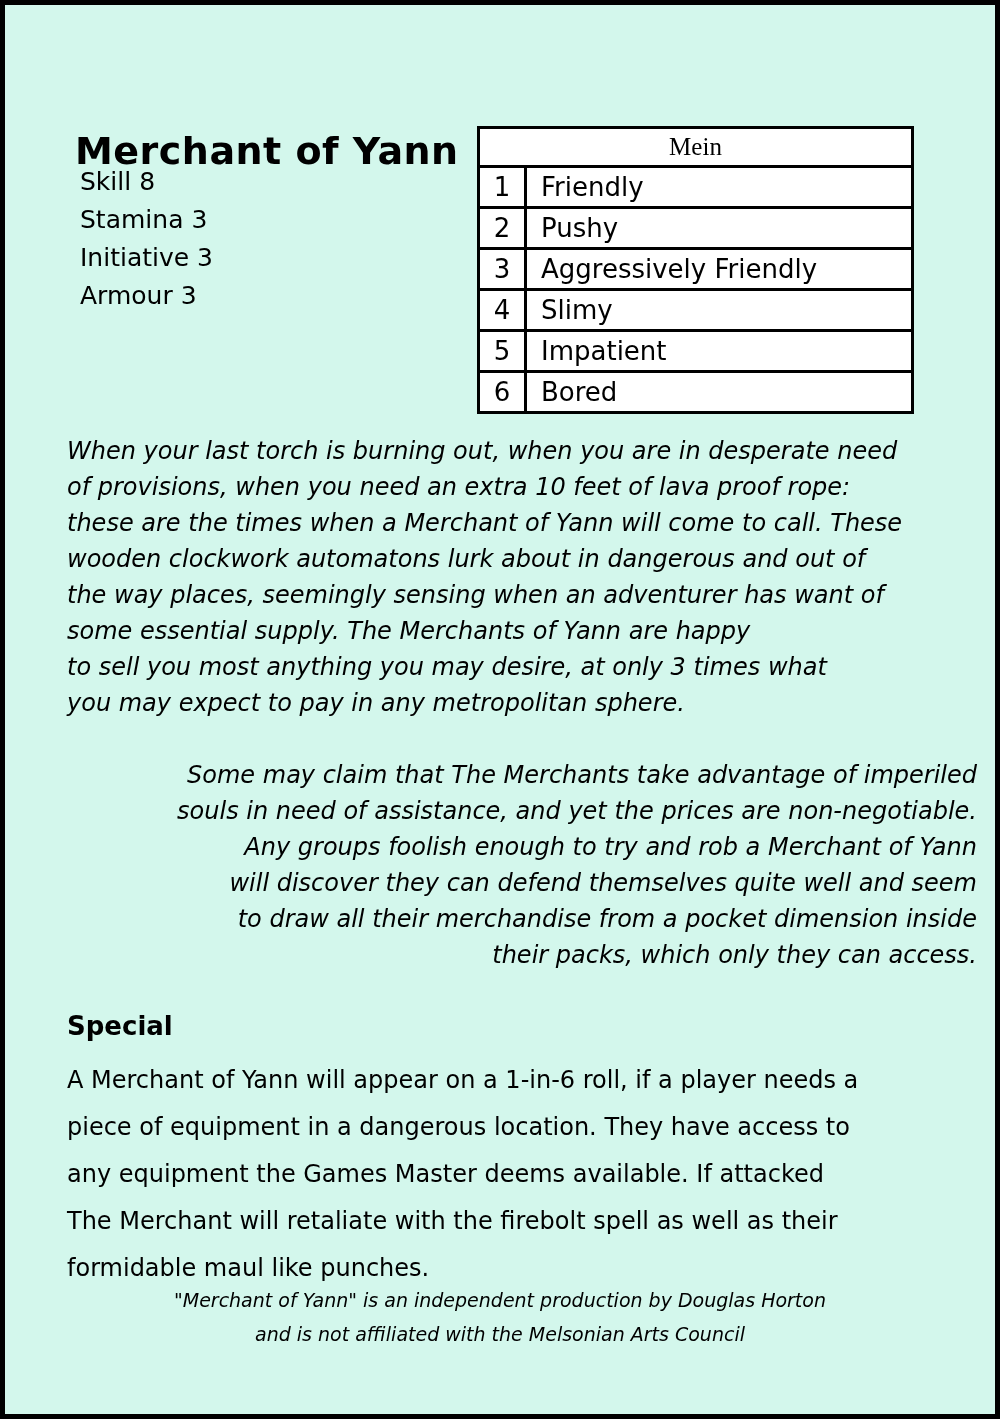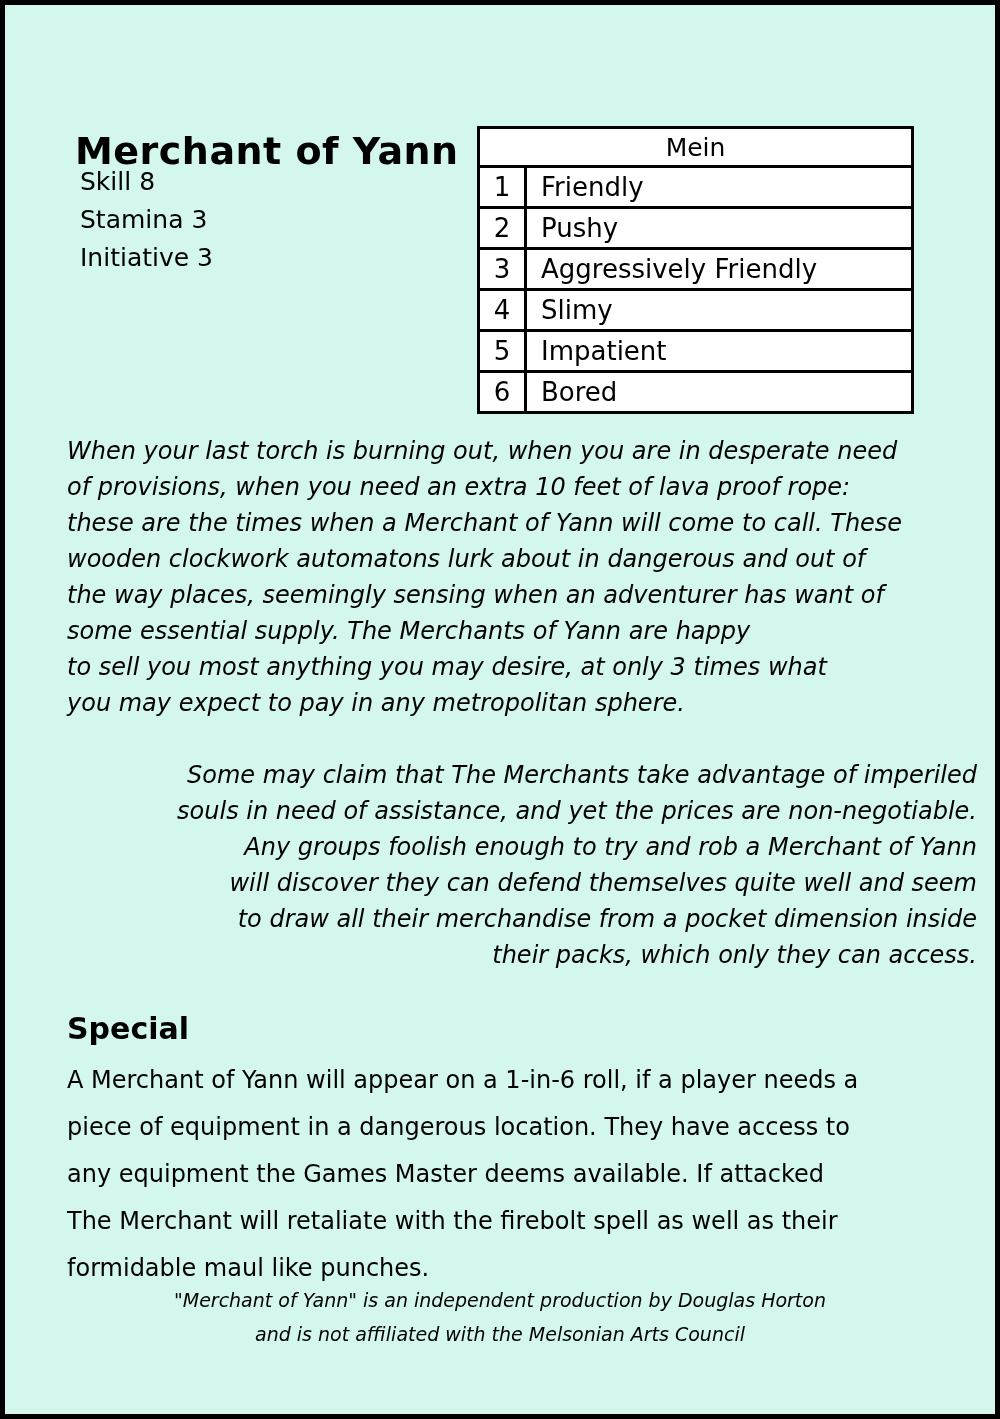--- a/index.html
+++ b/index.html
@@ -50,20 +50,21 @@
     border-collapse: collapse;
     background: #ffffff;
     font-size: 26px;
   }
   table.mein-table th {
     border: 3px solid #000;
     height: 34px;
     font-weight: normal;
     text-align: center;
     font-size: 25px;
+    font-family: Liberation Serif, serif;
   }
   table.mein-table td {
     border: 3px solid #000;
     height: 36px;
   }
   table.mein-table td.roll-cell {
     width: 42px;
     text-align: center;
   }
   table.mein-table td.trait-cell {
@@ -77,21 +78,21 @@
     line-height: 36px;
     white-space: pre-line;
     font-style: italic;
   }
   .paragraph-1 { top: 428px; }
   .paragraph-2 { top: 752px; text-align: right; }
   .special-heading {
     position: absolute;
     left: 62px;
     top: 1006px;
-    font-size: 30px;
+    font-size: 26px;
     font-weight: bold;
   }
   .special-text {
     position: absolute;
     left: 62px;
     top: 1052px;
     width: 910px;
     font-size: 24px;
     line-height: 47px;
     white-space: pre-line;
@@ -111,20 +112,21 @@
 <body>
 
 <div class="page">
 
   <div class="page-title">Merchant of Yann</div>
 
   <div class="stat-block">
     <div class="stat-line">Skill 8</div>
     <div class="stat-line">Stamina 3</div>
     <div class="stat-line">Initiative 3</div>
+    <div class="stat-line">Armour 3</div>
   </div>
 
   <table class="mein-table">
     <thead>
       <tr>
         <th colspan="2">Mein</th>
       </tr>
     </thead>
     <tbody>
       <tr>

